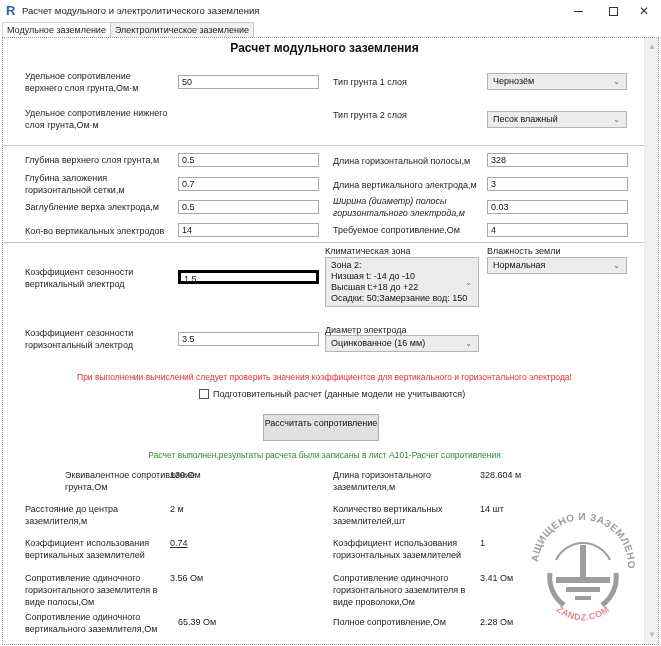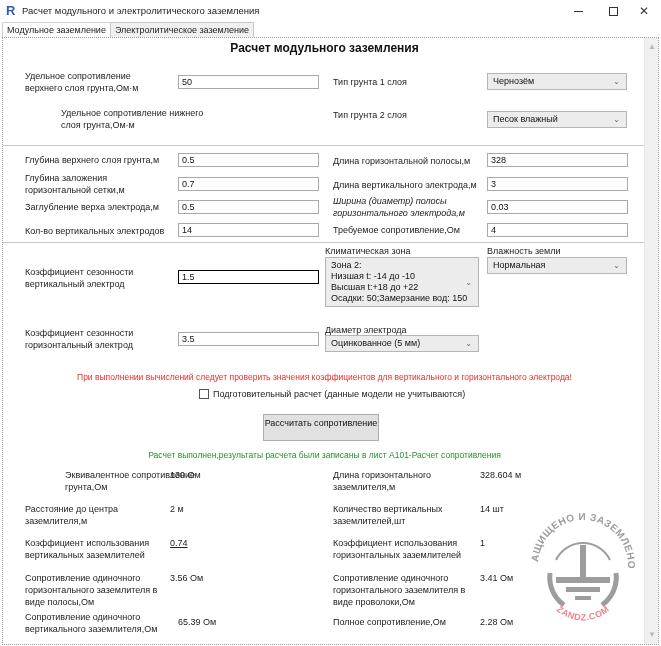--- a/index.html
+++ b/index.html
@@ -24,21 +24,21 @@
   .scrollbar { position: absolute; right: 0; top: 0; width: 14px; height: 100%; background: #f0f0f0; border-left: 1px solid #e6e6e6; }
   .scroll-up, .scroll-down { position: absolute; left: 0; width: 14px; height: 14px; color: #b8b8b8; font-size: 8px; text-align: center; line-height: 14px; }
   .scroll-up { top: 2px; }
   .scroll-down { bottom: 2px; }
 
   .abs { position: absolute; }
   .heading { left: 0; width: 643px; top: 3px; text-align: center; font-weight: bold; font-size: 12px; color: #111; }
 
   .lbl { position: absolute; font-size: 9px; line-height: 12px; color: #222; }
   .field { position: absolute; height: 14px; border: 1px solid #a9a9a9; background: #fff; font-size: 9px; line-height: 12px; padding-left: 3px; color: #111; }
-  .field.focused { border: 1px solid #000000; }
+  .field.focused { border: 3px solid #000000; }
   .combo { position: absolute; height: 17px; border: 1px solid #b5b5b5; background: #ececec; font-size: 9px; line-height: 15px; padding-left: 5px; color: #111; }
   .combo .chev { position: absolute; right: 6px; top: 0; font-size: 8px; color: #666; }
   .combo.tall { height: 50px; line-height: 11px; padding-top: 2px; }
   .combo.tall .chev { top: 19px; }
 
   .divider { position: absolute; left: 0; width: 643px; height: 1px; background: #c8c8c8; }
   .warning { color: #e0302e; }
   .success { color: #2e8b2e; }
 
   .checkbox { position: absolute; width: 10px; height: 10px; border: 1px solid #555; background: #fff; }
@@ -70,21 +70,21 @@
 
 <div class="panel">
   <div class="abs heading">Расчет модульного заземления</div>
 
   <div class="lbl" style="left:22px;top:32px;">
     <div>Удельное сопротивление</div>
       <div>верхнего слоя грунта,Ом·м</div>
   </div>
   <div class="field" style="left:175px;top:37px;width:141px;">50</div>
 
-  <div class="lbl" style="left:22px;top:69px;margin-left:36px;">
+  <div class="lbl" style="left:22px;top:69px;">
     <div>Удельное сопротивление нижнего</div>
       <div>слоя грунта,Ом·м</div>
   </div>
 
   <div class="lbl" style="left:330px;top:38px;">Тип грунта 1 слоя</div>
   <div class="combo" style="left:484px;top:35px;width:140px;">
     <span>Чернозём</span>
     <span class="chev">⌄</span>
   </div>
 
@@ -150,21 +150,21 @@
   </div>
 
   <div class="lbl" style="left:484px;top:207px;">Влажность земли</div>
   <div class="combo" style="left:484px;top:219px;width:140px;">
     <span>Нормальная</span>
     <span class="chev">⌄</span>
   </div>
 
   <div class="lbl" style="left:322px;top:286px;">Диаметр электрода</div>
   <div class="combo" style="left:322px;top:297px;width:154px;">
-    <span>Оцинкованное (5 мм)</span>
+    <span>Оцинкованное (16 мм)</span>
     <span class="chev">⌄</span>
   </div>
 
   <div class="lbl warning" style="left:0;width:643px;text-align:center;top:333px;font-size:8.5px;">При выполнении вычислений следует проверить значения коэффициентов для вертикального и горизонтального электрода!</div>
 
   <div class="checkbox" style="left:196px;top:351px;"></div>
   <div class="lbl" style="left:210px;top:350px;">Подготовительный расчет (данные модели не учитываются)</div>
 
   <div class="btn" style="left:260px;top:376px;width:116px;">Рассчитать сопротивление</div>
 

